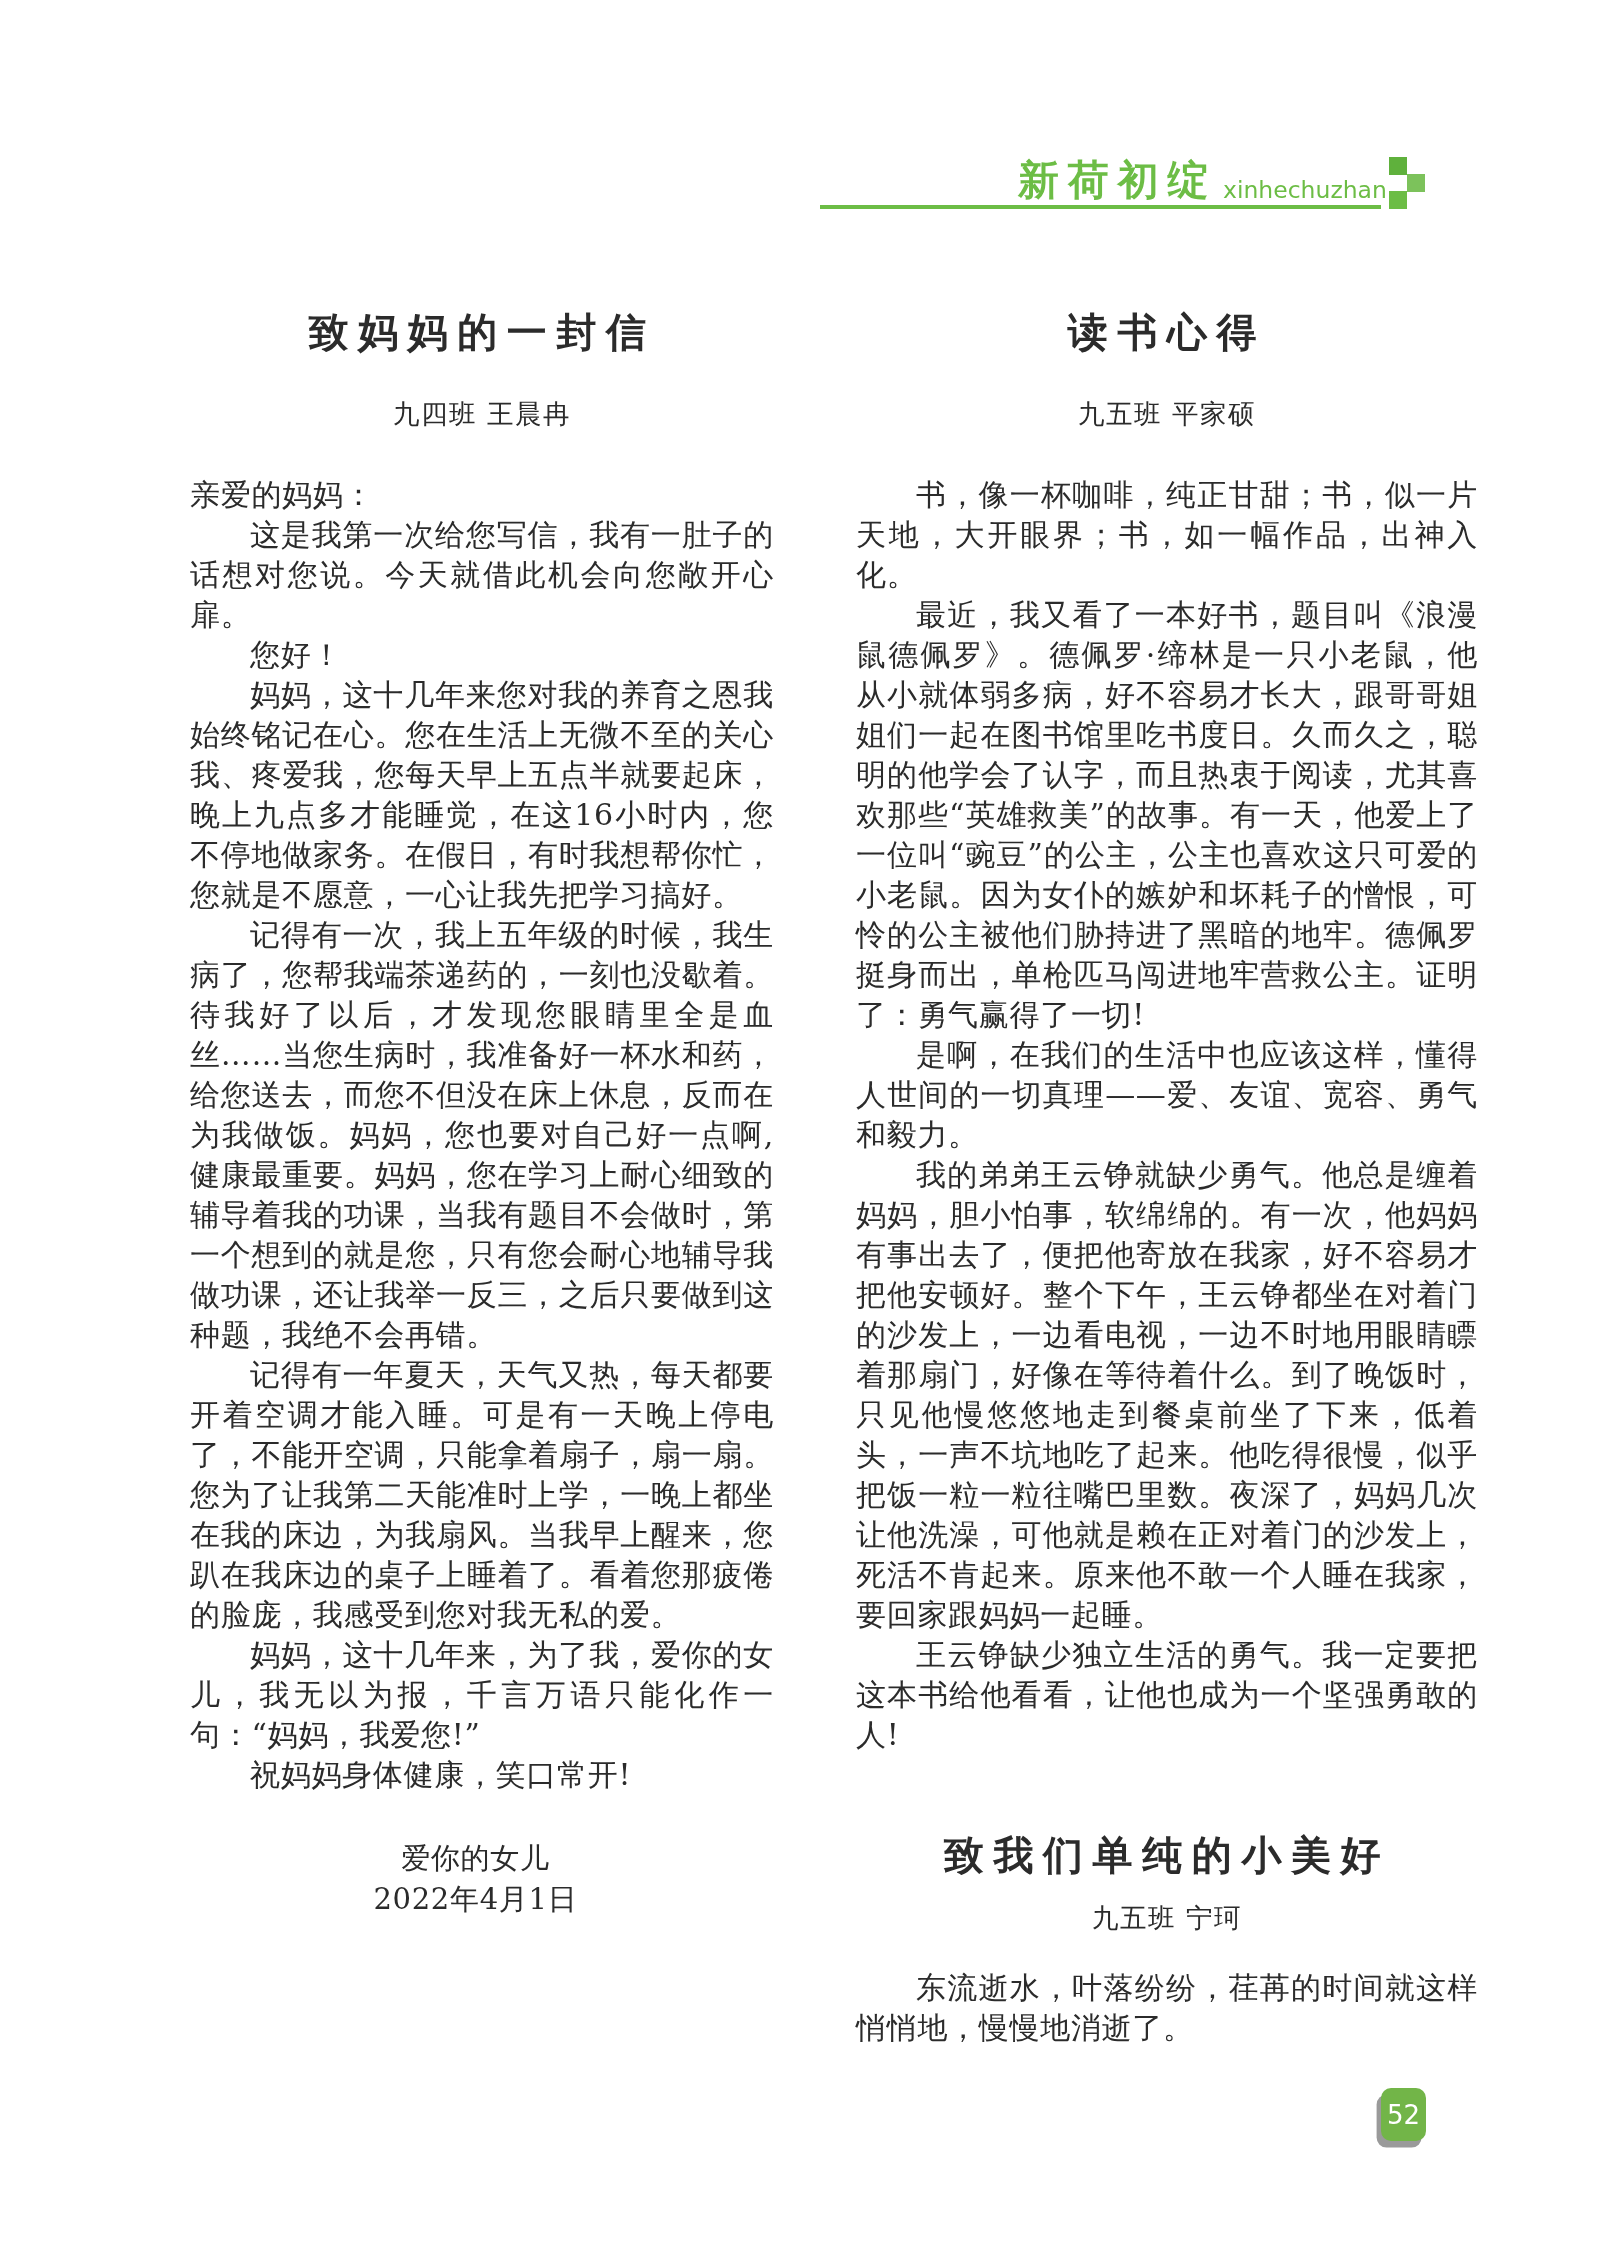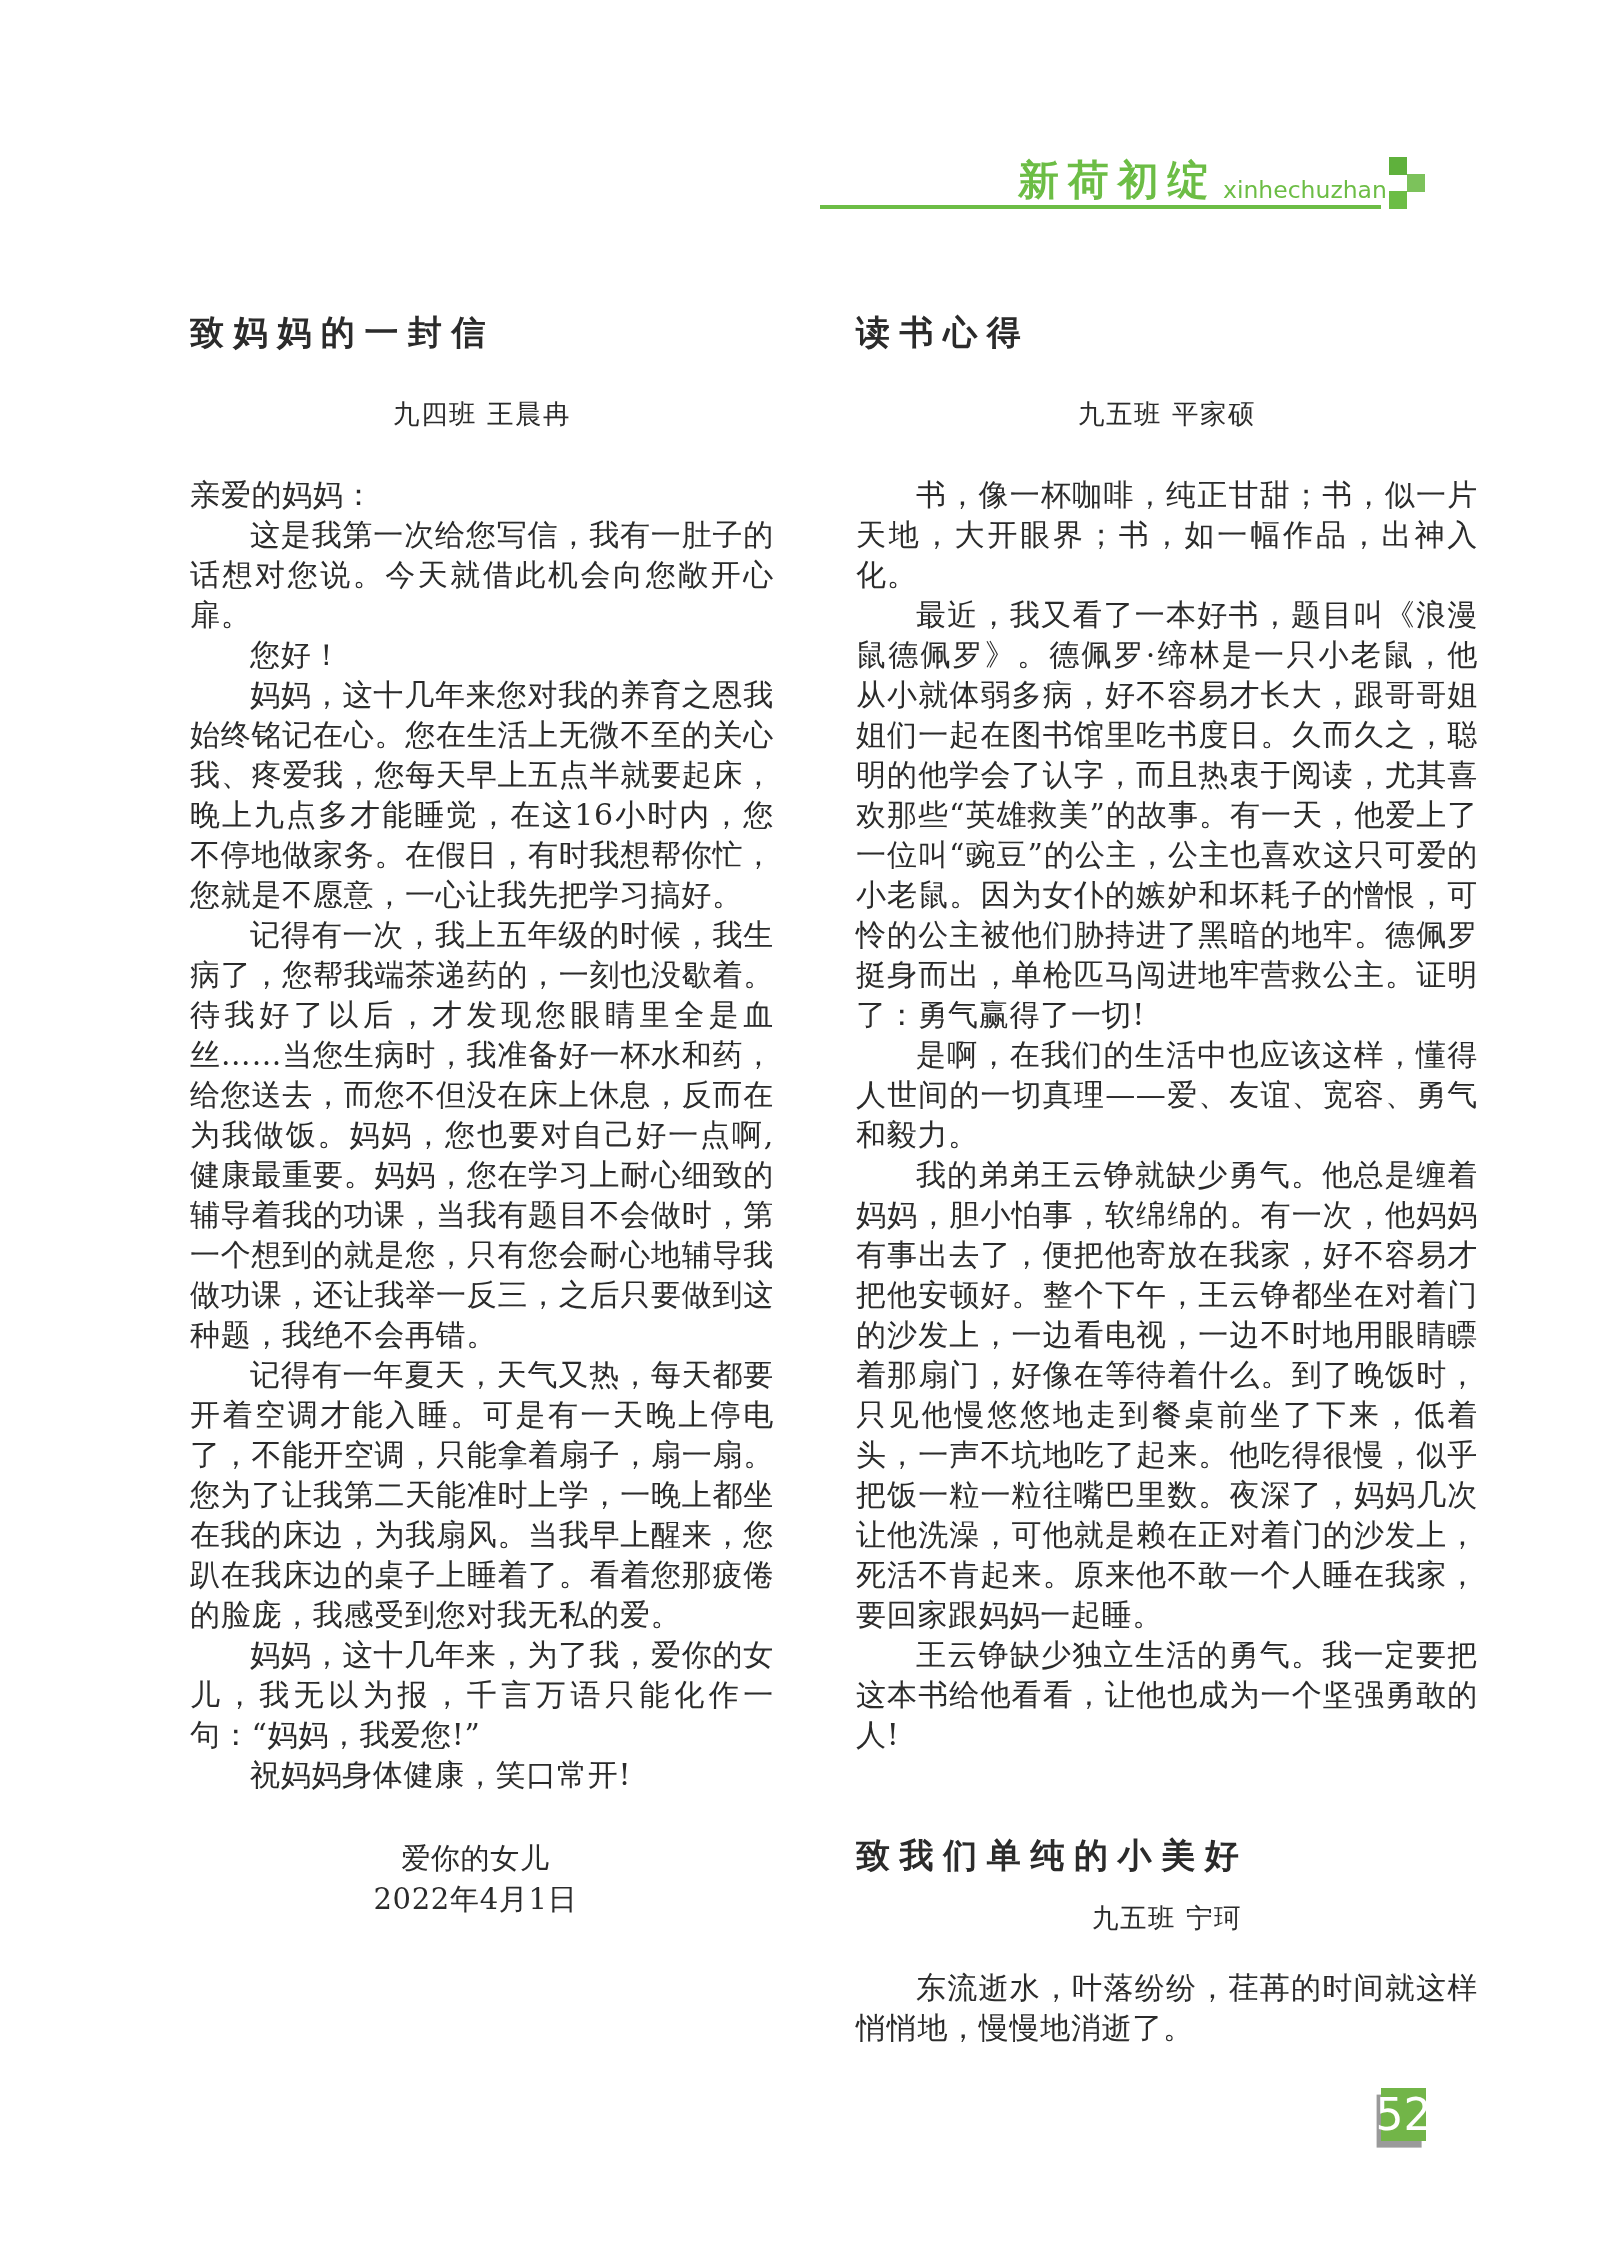--- a/index.html
+++ b/index.html
@@ -37,22 +37,23 @@
   }
   .sq{position:absolute;width:17.7px;height:17.7px;}
   .sq1{left:1389px;top:157px;background:#5fb13c;}
   .sq2{left:1407px;top:174px;background:#7cc25b;}
   .sq3{left:1389px;top:191px;background:#6cbd45;}
   
   .col{position:absolute;top:291px;}
   .col-left{left:190px;width:584px;}
   .col-right{left:844px;width:622px;margin-left:12px;}
   .art-title{
+    text-align:center;
     font-weight:bold;
-    font-size:34px;line-height:46px;
+    font-size:40px;line-height:46px;
     letter-spacing:9.6px;
     margin:18.4px 0 0 0;
   }
   .art-author{
     text-align:center;
     font-size:26.5px;line-height:31px;
     letter-spacing:1.5px;
     margin:43px 0 0 0;
   }
   .art-body{margin-top:46px;}
@@ -72,22 +73,22 @@
   .art3-body{margin-top:35px;}
   
   .page-num{
     position:absolute;
     left:1381px;top:2088px;
     width:45px;height:53px;
     background:var(--box-green,#72b548);
     box-shadow:-4.4px 6.6px 0 0 #9a9a9a;
     color:#ffffff;
     font-family:"DejaVu Sans","Liberation Sans",sans-serif;
-    font-size:44px;
-    display:flex;align-items:center;justify-content:center;
+    font-size:26px;
+    display:flex;align-items:center;justify-content:center;border-radius:10px;
   }
 </style>
 </head>
 <body>
 
 <div class="page">
 
   <div class="hdr-line"></div>
   <div class="brand-cn">新荷初绽</div>
   <div class="brand-py">xinhechuzhan</div>

